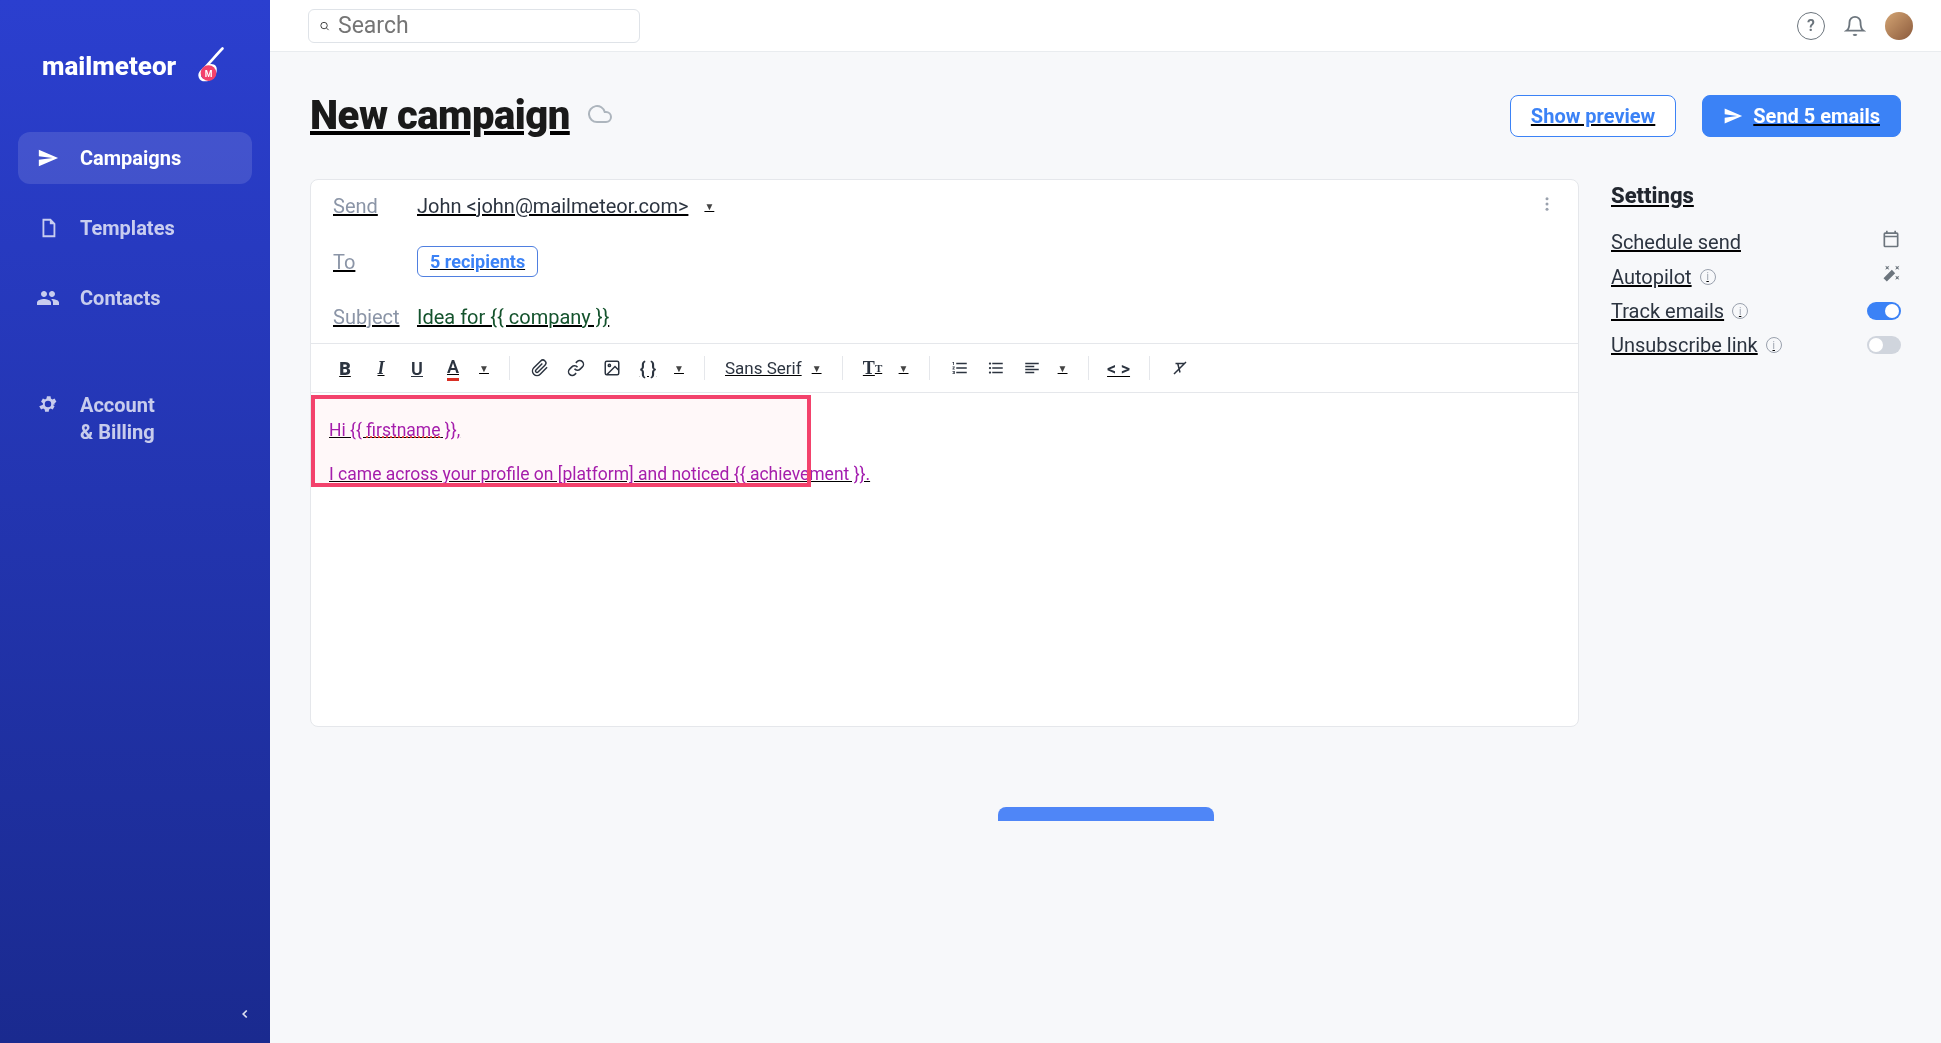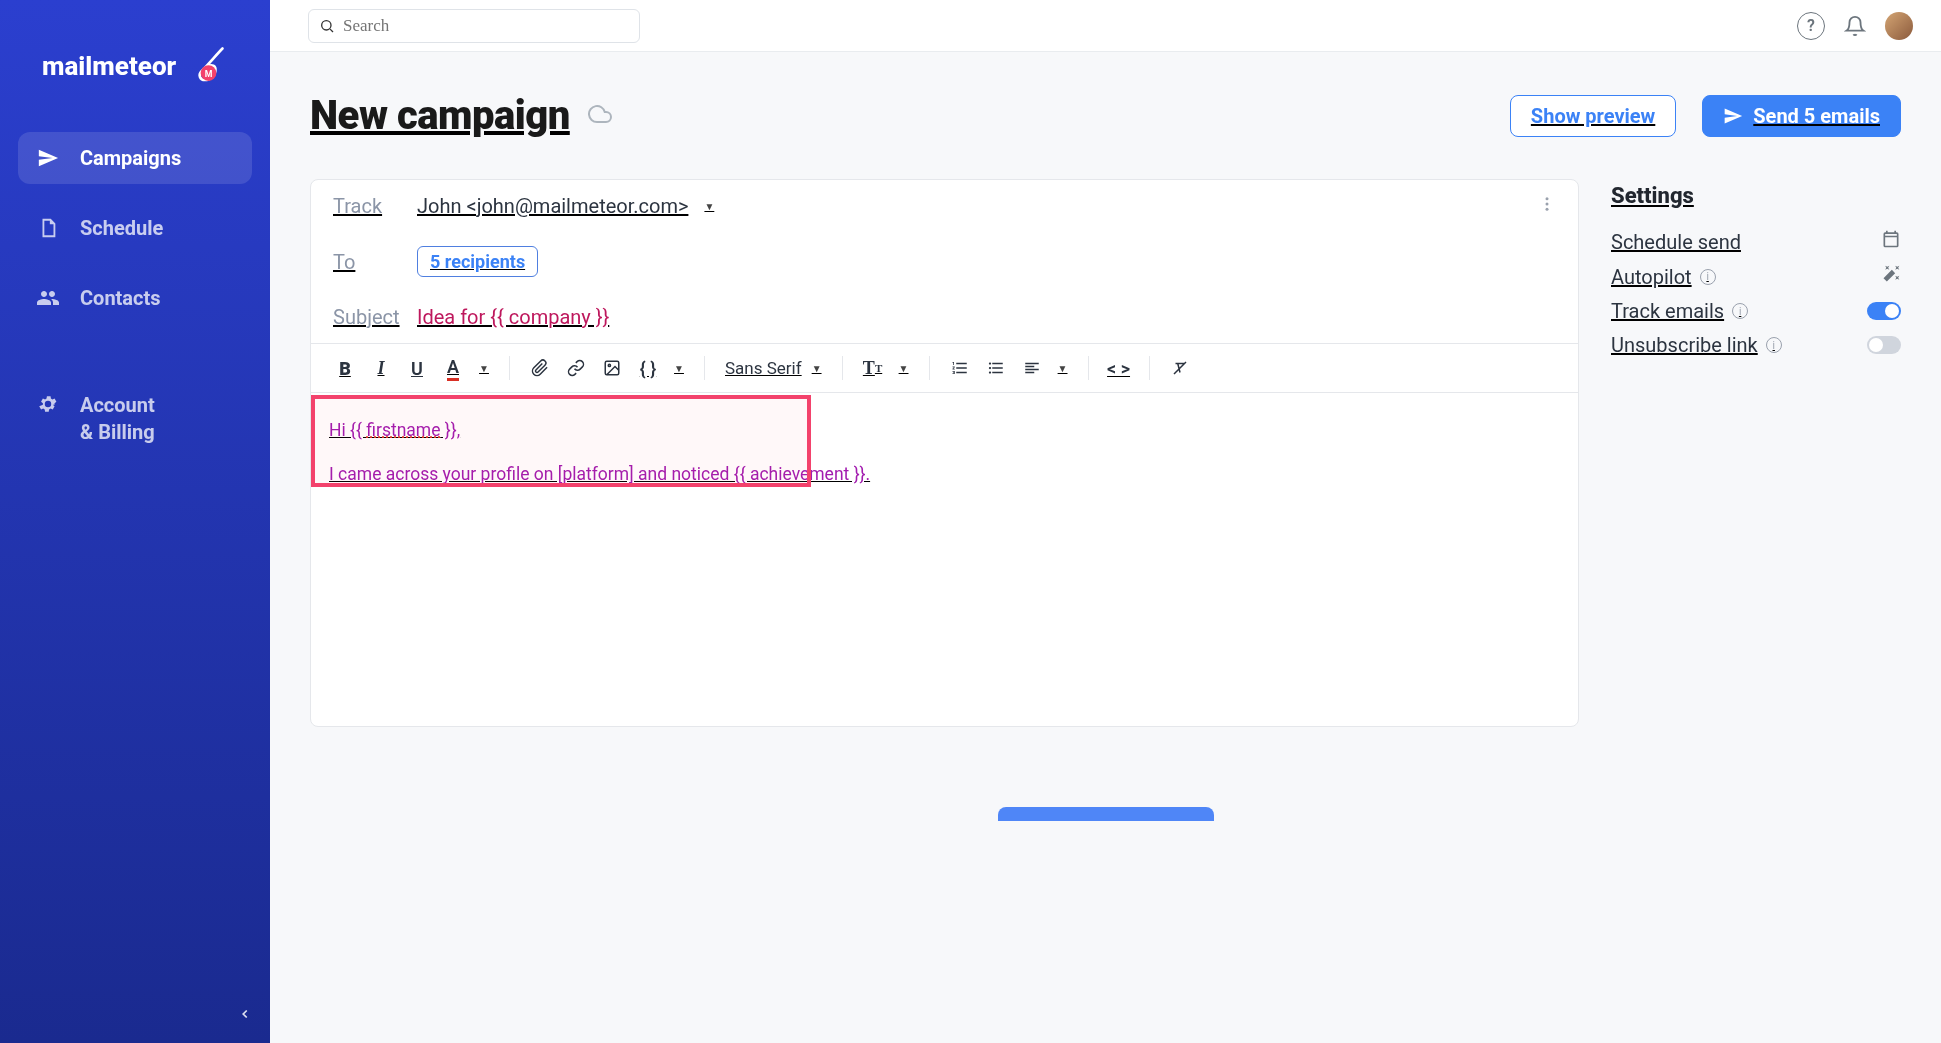--- a/index.html
+++ b/index.html
@@ -97,24 +97,23 @@
       display: flex;
       align-items: center;
       padding: 0 10px;
       gap: 8px;
       color: #6c757d;
     }
     .search-input {
       border: none;
       outline: none;
       flex: 1;
-      font-size: 17px;
+      font-size: 23px;
       background: transparent;
       color: #333;
-      font-family: Liberation Serif, serif;
     }
     .topbar-spacer { flex: 1; }
     .topbar-icon {
       width: 28px;
       height: 28px;
       display: flex;
       align-items: center;
       justify-content: center;
       color: #6c757d;
       cursor: pointer;
@@ -216,21 +215,21 @@
       font-weight: 700;
       font-size: 18px;
       padding: 4px 12px;
       border-radius: 6px;
       cursor: pointer;
     }
     .subject-input {
       border: none;
       outline: none;
       font-size: 20px;
-      color: #be185d;
+      color: #14532d;
       flex:1;
     }
     .toolbar {
       border-top: 1px solid #e5e7eb;
       border-bottom: 1px solid #e5e7eb;
       display: flex;
       align-items: center;
       padding: 8px 18px;
       gap: 4px;
       flex-wrap: wrap;
@@ -372,21 +371,21 @@
           </svg>
       </span>
       <span>Campaigns</span>
     </div>
     <div class="nav-item">
       <span class="nav-icon">
         <svg width="22" height="22" viewBox="0 0 24 24" fill="currentColor">
             <path d="M6 2h9l5 5v15H6V2zm2 2v16h10V8h-4V4H8z"></path>
           </svg>
       </span>
-      <span>Schedule</span>
+      <span>Templates</span>
     </div>
     <div class="nav-item">
       <span class="nav-icon">
         <svg width="24" height="24" viewBox="0 0 24 24" fill="currentColor">
             <path d="M16 11c1.66 0 3-1.34 3-3s-1.34-3-3-3-3 1.34-3 3 1.34 3 3 3zm-8 0c1.66 0 3-1.34 3-3S9.66 5 8 5 5 6.34 5 8s1.34 3 3 3zm0 2c-2.33 0-7 1.17-7 3.5V19h14v-2.5C15 14.17 10.33 13 8 13zm8 0c-.29 0-.62.02-.97.05 1.16.84 1.97 1.97 1.97 3.45V19h6v-2.5c0-2.33-4.67-3.5-7-3.5z"></path>
           </svg>
       </span>
       <span>Contacts</span>
     </div>
     <div class="nav-item multiline">
@@ -448,21 +447,21 @@
             </svg>
           <span>Send 5 emails</span>
         </button>
       </div>
     </div>
 
     <div class="workarea">
 
       <div class="composer">
         <div class="field-row">
-          <span class="field-label">Track</span>
+          <span class="field-label">Send</span>
           <span class="from-dd">
             <span class="field-value">John &lt;john@mailmeteor.com&gt;</span>
             <span class="caret-down">▼</span>
           </span>
           <span class="kebab">
             <svg width="18" height="18" viewBox="0 0 24 24" fill="currentColor">
                 <circle cx="12" cy="5" r="2"></circle>
                 <circle cx="12" cy="12" r="2"></circle>
                 <circle cx="12" cy="19" r="2"></circle>
               </svg>

